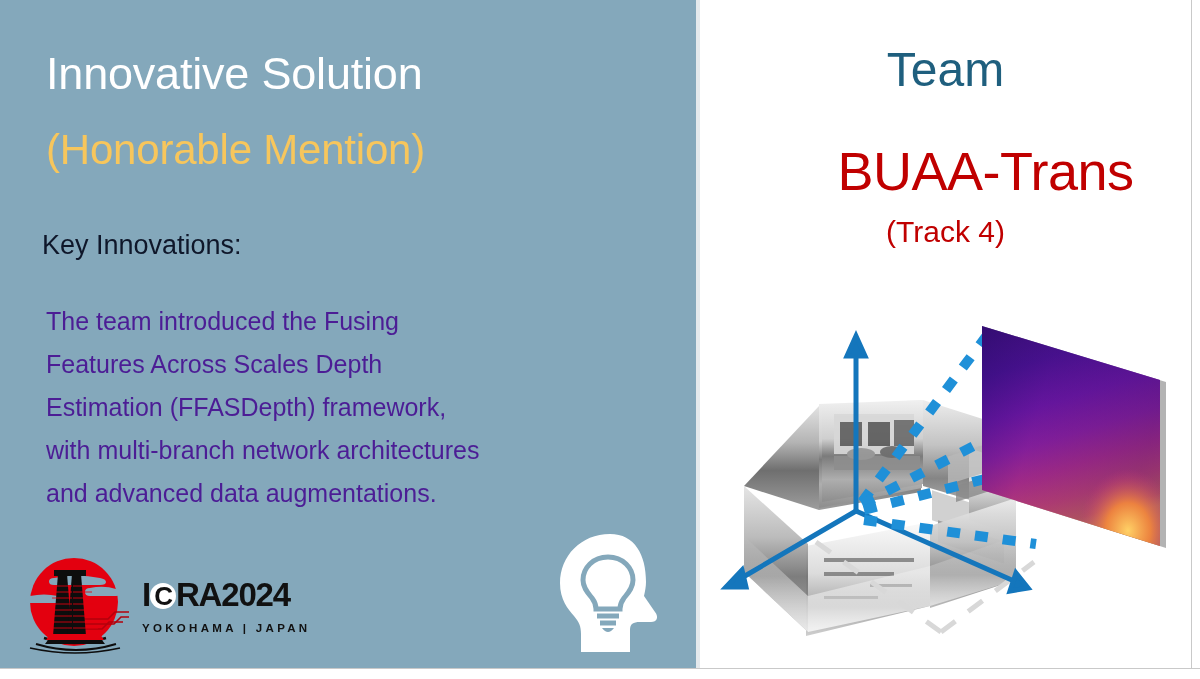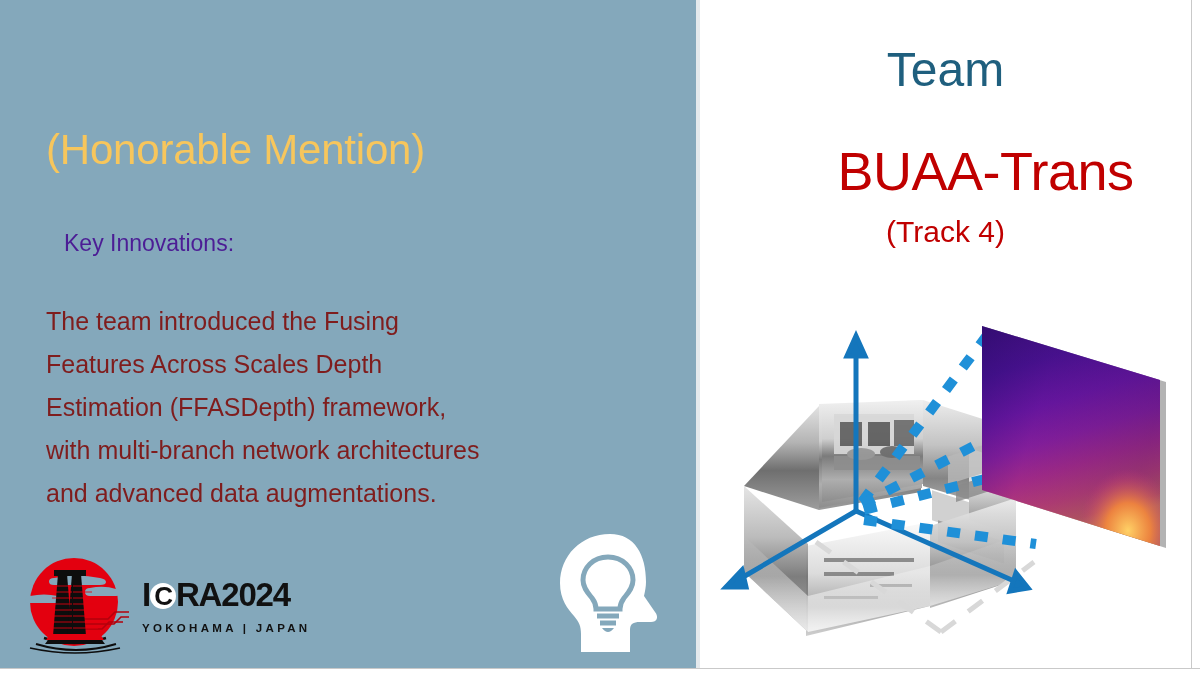--- a/index.html
+++ b/index.html
@@ -68,35 +68,35 @@
     left: 46px;
     top: 126px;
     font-size: 42px;
     font-weight: 400;
     color: #f7c65c;
     letter-spacing: -0.2px;
     white-space: nowrap;
   }
   .key-label {
     position: absolute;
-    left: 64px;
+    left: 42px;
     top: 230px;
-    font-size: 23px;
-    font-weight: 400;
-    color: #4c1d95;
+    font-size: 27px;
+    font-weight: 400;
+    color: #0f172a;
     white-space: nowrap;
   }
   .body-text {
     position: absolute;
     left: 46px;
     top: 300px;
     width: 620px;
     font-size: 25px;
     line-height: 43px;
-    color: #7f1d1d;
+    color: #4c1d95;
     white-space: pre-line;
   }
 
   
   #icra-logo {
     position: absolute;
     left: 20px;
     top: 556px;
     width: 300px;
     height: 100px;
@@ -210,20 +210,21 @@
     height: 370px;
   }
 </style>
 </head>
 <body>
 
 <div id="slide">
 
   <div id="left-panel">
 
+    <div class="title-main">Innovative Solution</div>
 
     <div class="title-sub">(Honorable Mention)</div>
 
     <div class="key-label">Key Innovations:</div>
 
     <div class="body-text">The team introduced the Fusing
 Features Across Scales Depth
 Estimation (FFASDepth) framework,
 with multi-branch network architectures
 and advanced data augmentations.</div>

